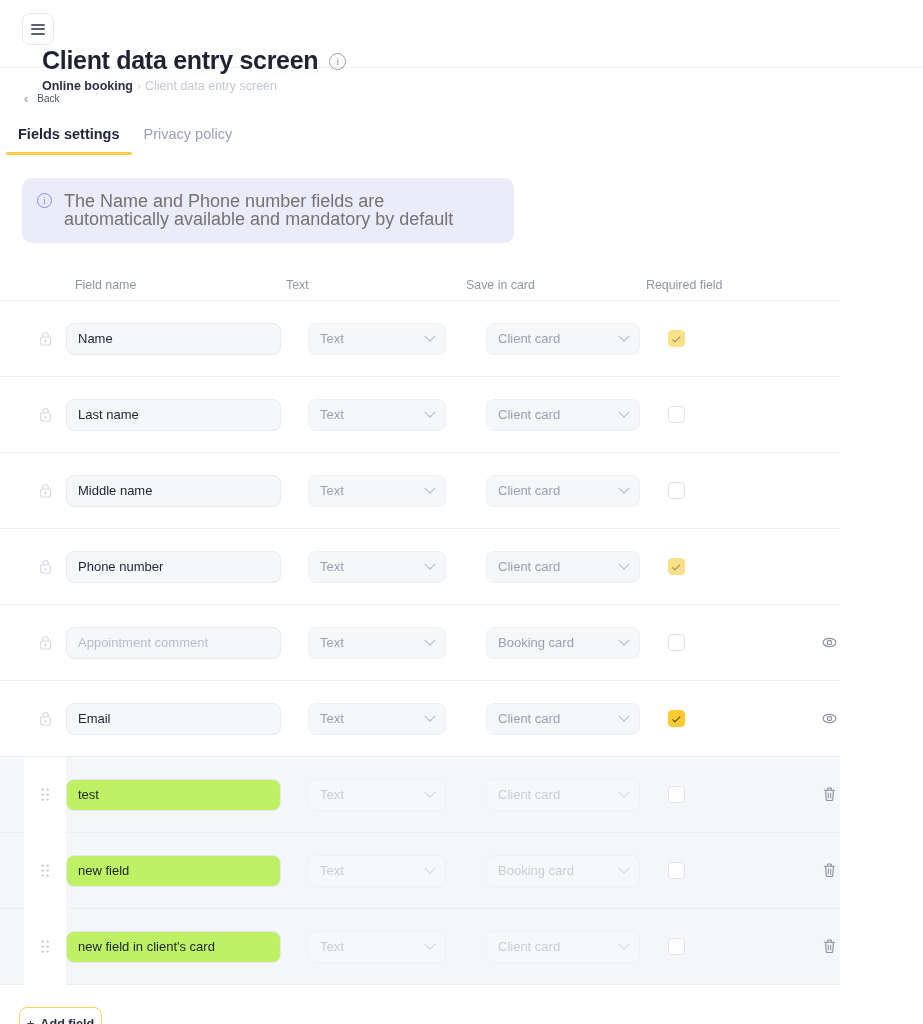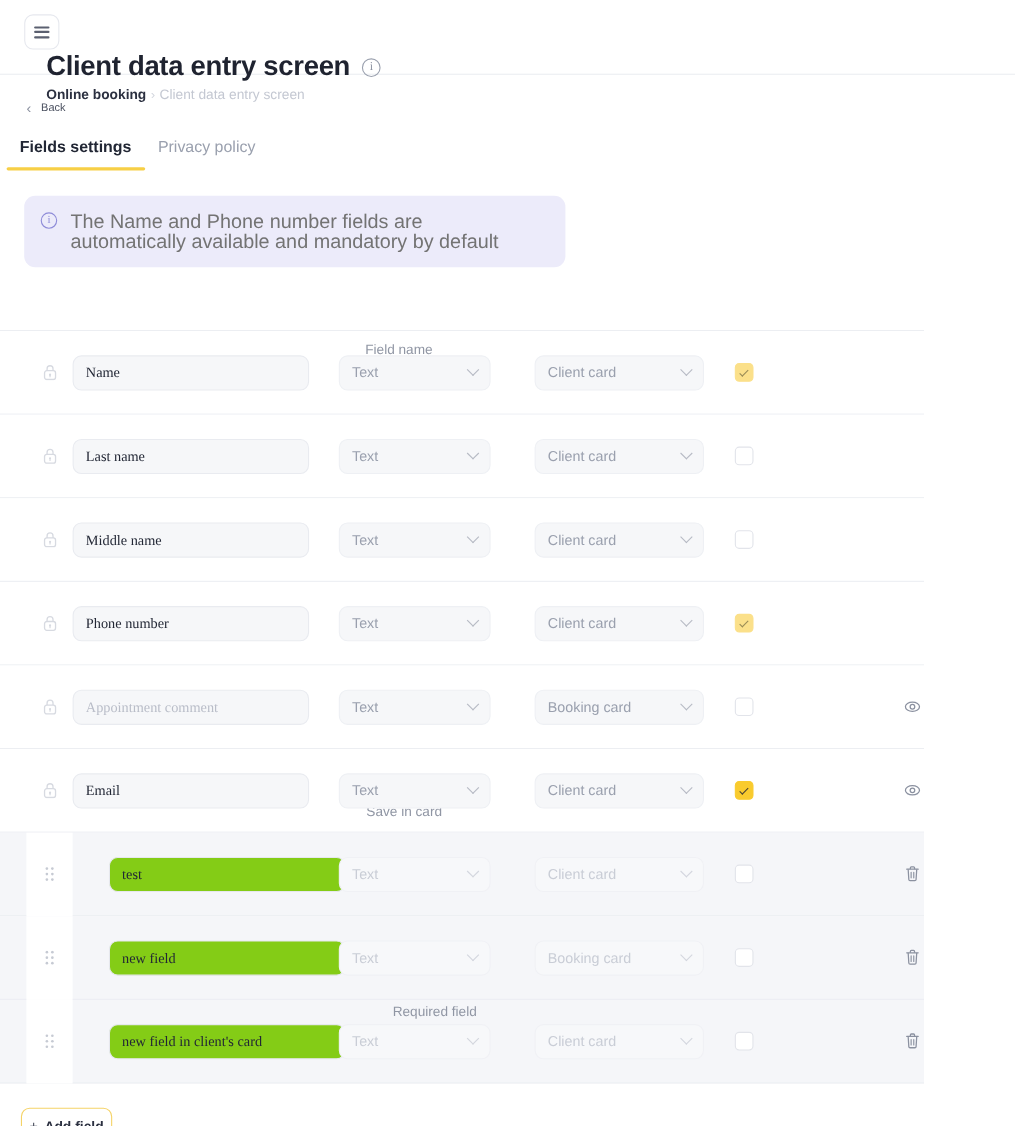--- a/index.html
+++ b/index.html
@@ -131,21 +131,20 @@
 
   
   .table { margin-top: 26px; width: 923px; }
 
   .thead {
     display: flex;
     align-items: center;
     height: 32px;
     border-bottom: 1px solid #eceef2;
     width: 840px;
-    flex-direction: column;
   }
   .th {
     font-size: 12.4px;
     color: #9096a4;
   }
   .col-handle { width: 42px; flex: 0 0 42px; display:flex; align-items:center; justify-content:center;}
   .col-name   { width: 242px; flex: 0 0 242px; }
   .col-type   { width: 178px; flex: 0 0 178px; }
   .col-save   { width: 182px; flex: 0 0 182px; }
   .col-req    { width: 130px; flex: 0 0 130px; }
@@ -178,25 +177,25 @@
   
   .txt {
     width: 215px;
     height: 32px;
     border-radius: 8px;
     border: 1px solid #e9ebf0;
     background: #f6f7f9;
     font-size: 13px;
     color: #222735;
     padding: 0 11px;
-    font-family: Liberation Serif, serif;
+    font-family: Liberation Sans, sans-serif;
     outline: none;
   }
   .txt::placeholder { color: #b9bdc8; }
-  .txt.editable { background: #84cc16; border: 1px solid #e6e8ee; margin-left: 33px; }
+  .txt.editable { background: #bef264; border: 1px solid #e6e8ee; }
 
   
   .sel {
     width: 138px;
     height: 32px;
     border-radius: 8px;
     border: 1px solid #eef0f4;
     background: #f6f7f9;
     font-size: 13px;
     color: #9aa0ae;

